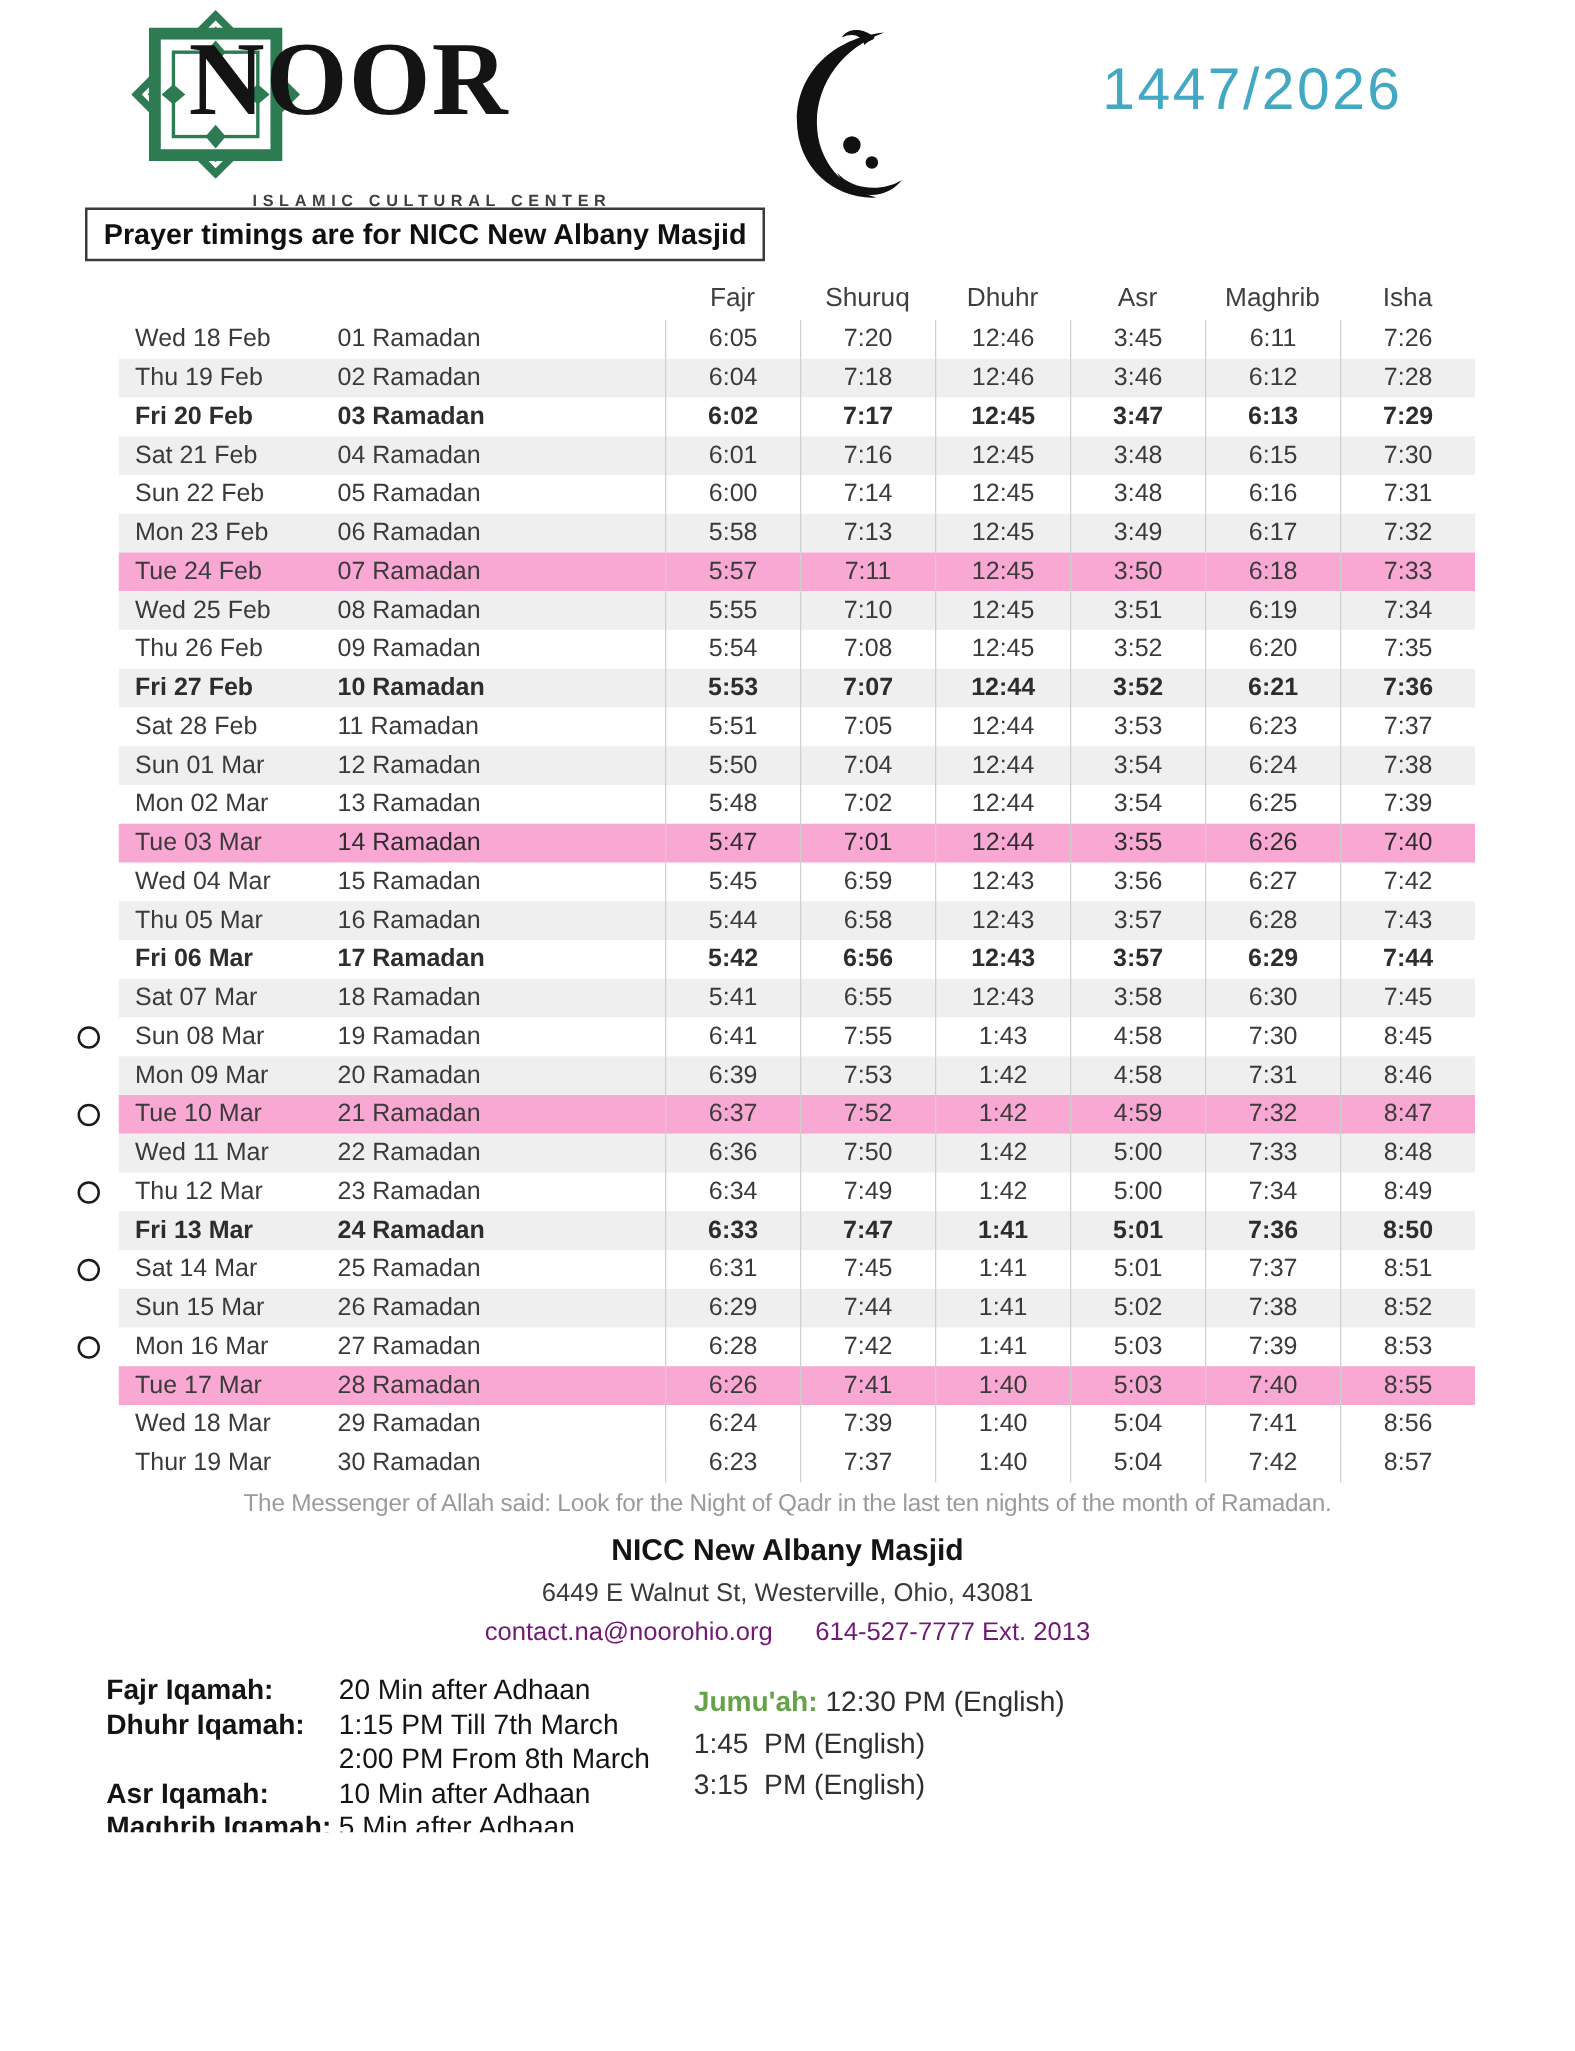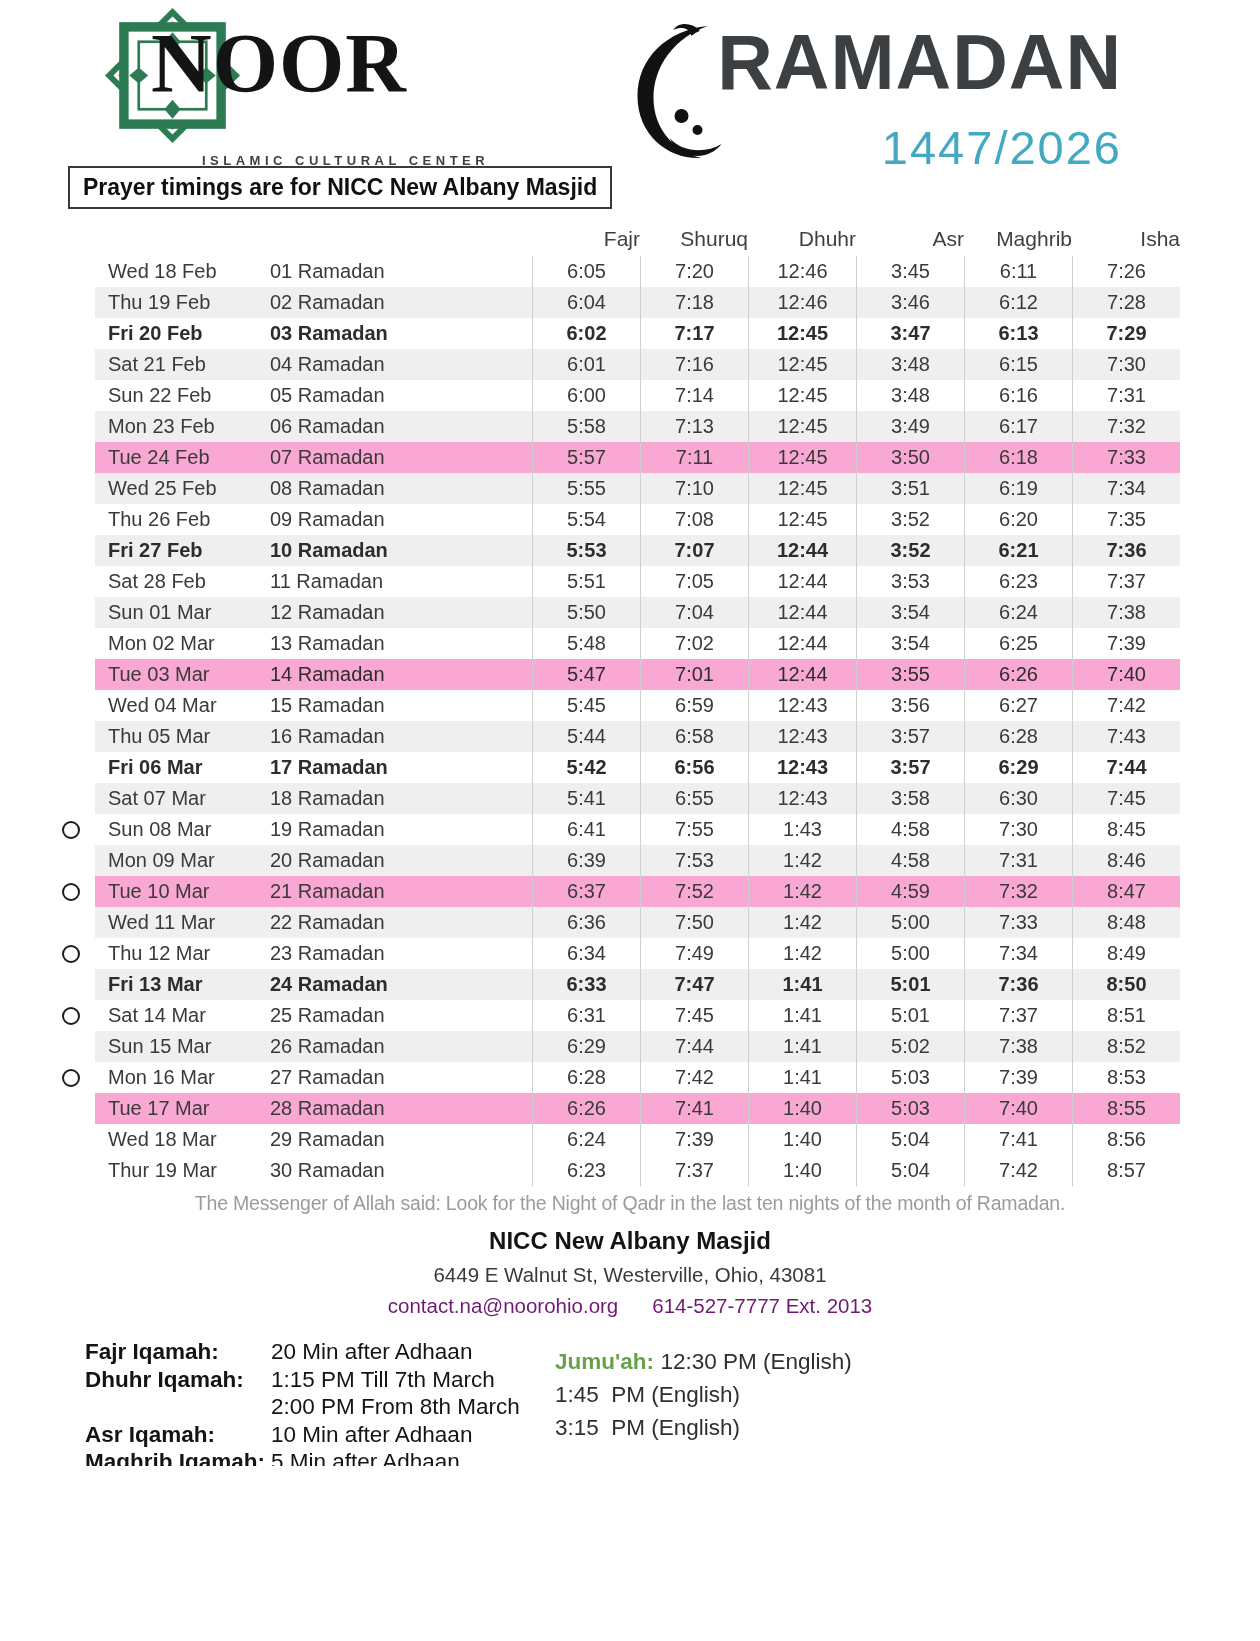--- a/index.html
+++ b/index.html
@@ -18,21 +18,21 @@
   .ramadan-title{font-size:77px;font-weight:bold;color:#3d4043;letter-spacing:1px;line-height:1;white-space:nowrap;}
   .ramadan-year{font-size:47px;color:#43a9c2;margin-top:19px;letter-spacing:2px;}
 
   .banner-box{position:absolute;left:68px;top:166px;border:2px solid #3a3a3a;background:#fff;
               padding:6px 13px;font-size:23px;font-weight:bold;color:#101010;white-space:nowrap;}
 
   
   .prayer-table{position:absolute;left:95px;top:222px;width:1085px;}
   .t-header{display:flex;height:34px;align-items:center;font-size:21px;color:#3f3f3f;}
   .h-spacer{width:437px;}
-  .h-col{width:108px;text-align:right;}
+  .h-col{width:108px;text-align:center;}
   .t-row{display:flex;height:31px;align-items:center;position:relative;font-size:20px;color:#3a3a3a;}
   .bg-gray{background:#efefef;}
   .bg-blue{background:#f9a8d4;}
   .bold-full{font-weight:bold;color:#2d2d2d;}
   .bold-times .c-day,.bold-times .c-time{font-weight:normal;color:#2d2d2d;}
   .c-date{width:175px;padding-left:13px;box-sizing:border-box;white-space:nowrap;}
   .c-day{width:262px;white-space:nowrap;}
   .c-time{width:108px;height:100%;box-sizing:border-box;border-left:1px solid #cfcfcf;
           display:flex;align-items:center;justify-content:center;}
   .circle{position:absolute;left:-33px;top:7px;width:14px;height:14px;border:2.5px solid #1c1c1c;
@@ -83,21 +83,20 @@
     <svg viewBox="0 0 110 148" width="165" height="148">
       <path d="M78,6 C45,18 24,46 24,78 C24,110 46,132 72,138 C40,140 8,116 8,76 C8,38 38,10 78,6 Z" fill="#111111"></path>
       <path d="M70,10 C62,2 48,2 44,10 C52,6 60,8 62,16 C66,12 70,12 70,10 Z" fill="#111111"></path>
       <circle cx="52" cy="96" r="7" fill="#111111"></circle>
       <circle cx="68" cy="110" r="5" fill="#111111"></circle>
       <path d="M40,118 C52,132 76,134 92,124 C80,140 52,142 40,118 Z" fill="#111111"></path>
     </svg>
   </div>
 
   <div class="header-right">
-    <div class="ramadan-title">RAMADAN</div>
     <div class="ramadan-year">1447/2026</div>
   </div>
 
   <div class="banner-box">Prayer timings are for NICC New Albany Masjid</div>
 
   <div class="prayer-table">
     <div class="t-header">
       <div class="h-spacer"></div>
     <div class="h-col">Fajr</div>
         <div class="h-col">Shuruq</div>

